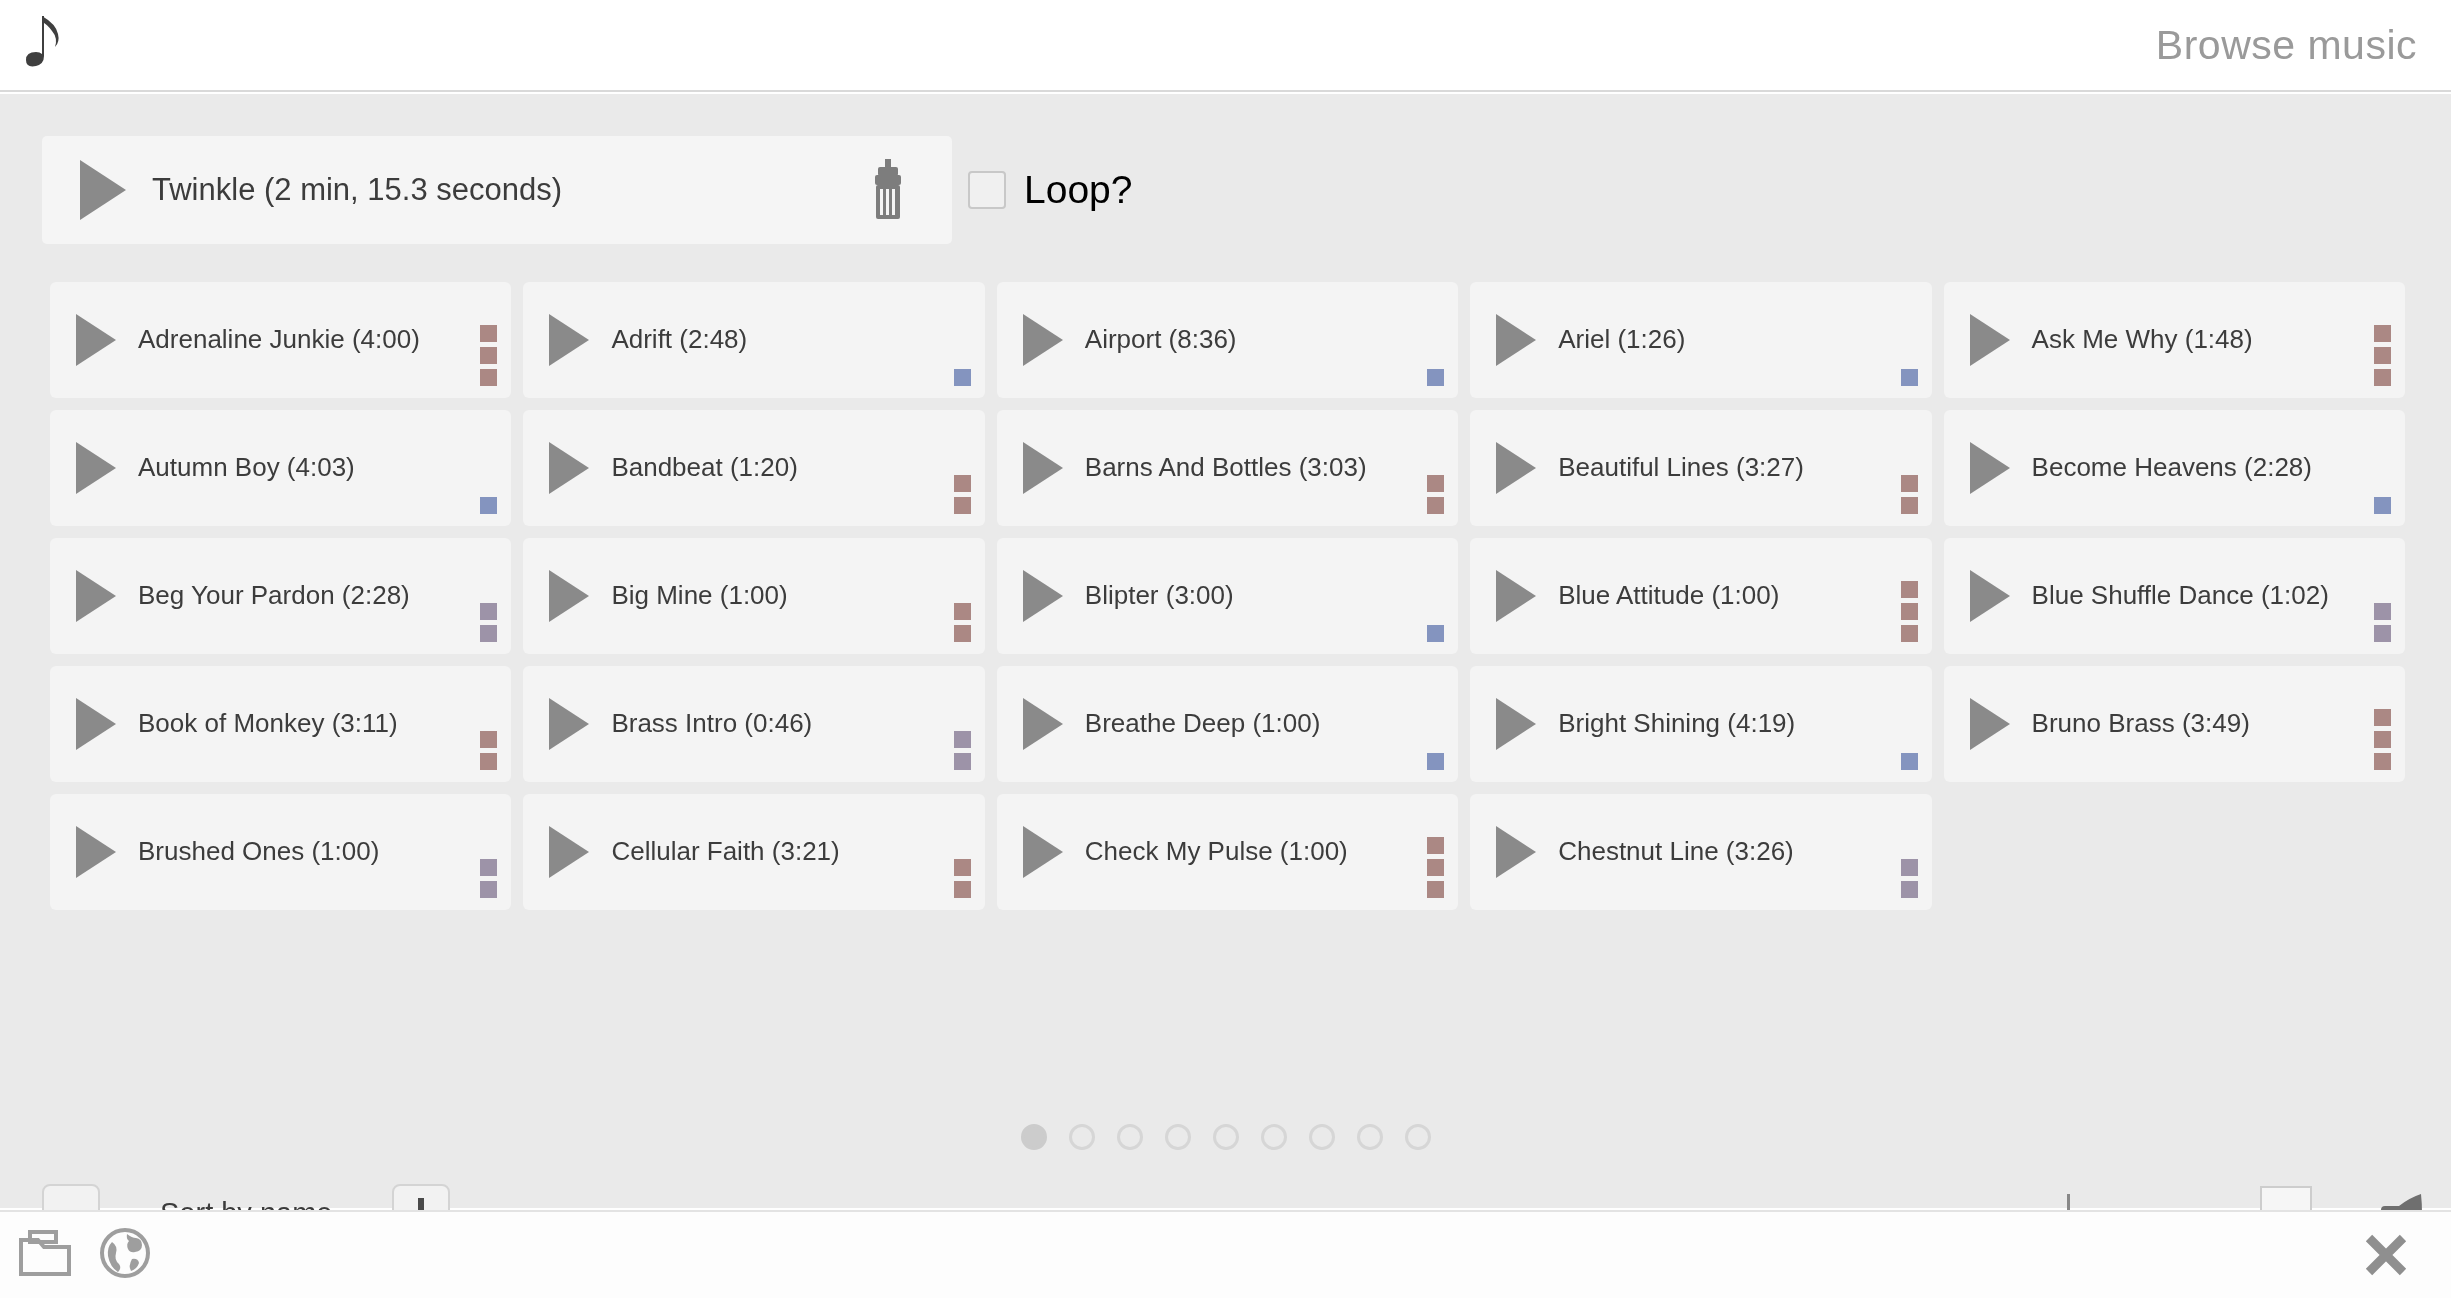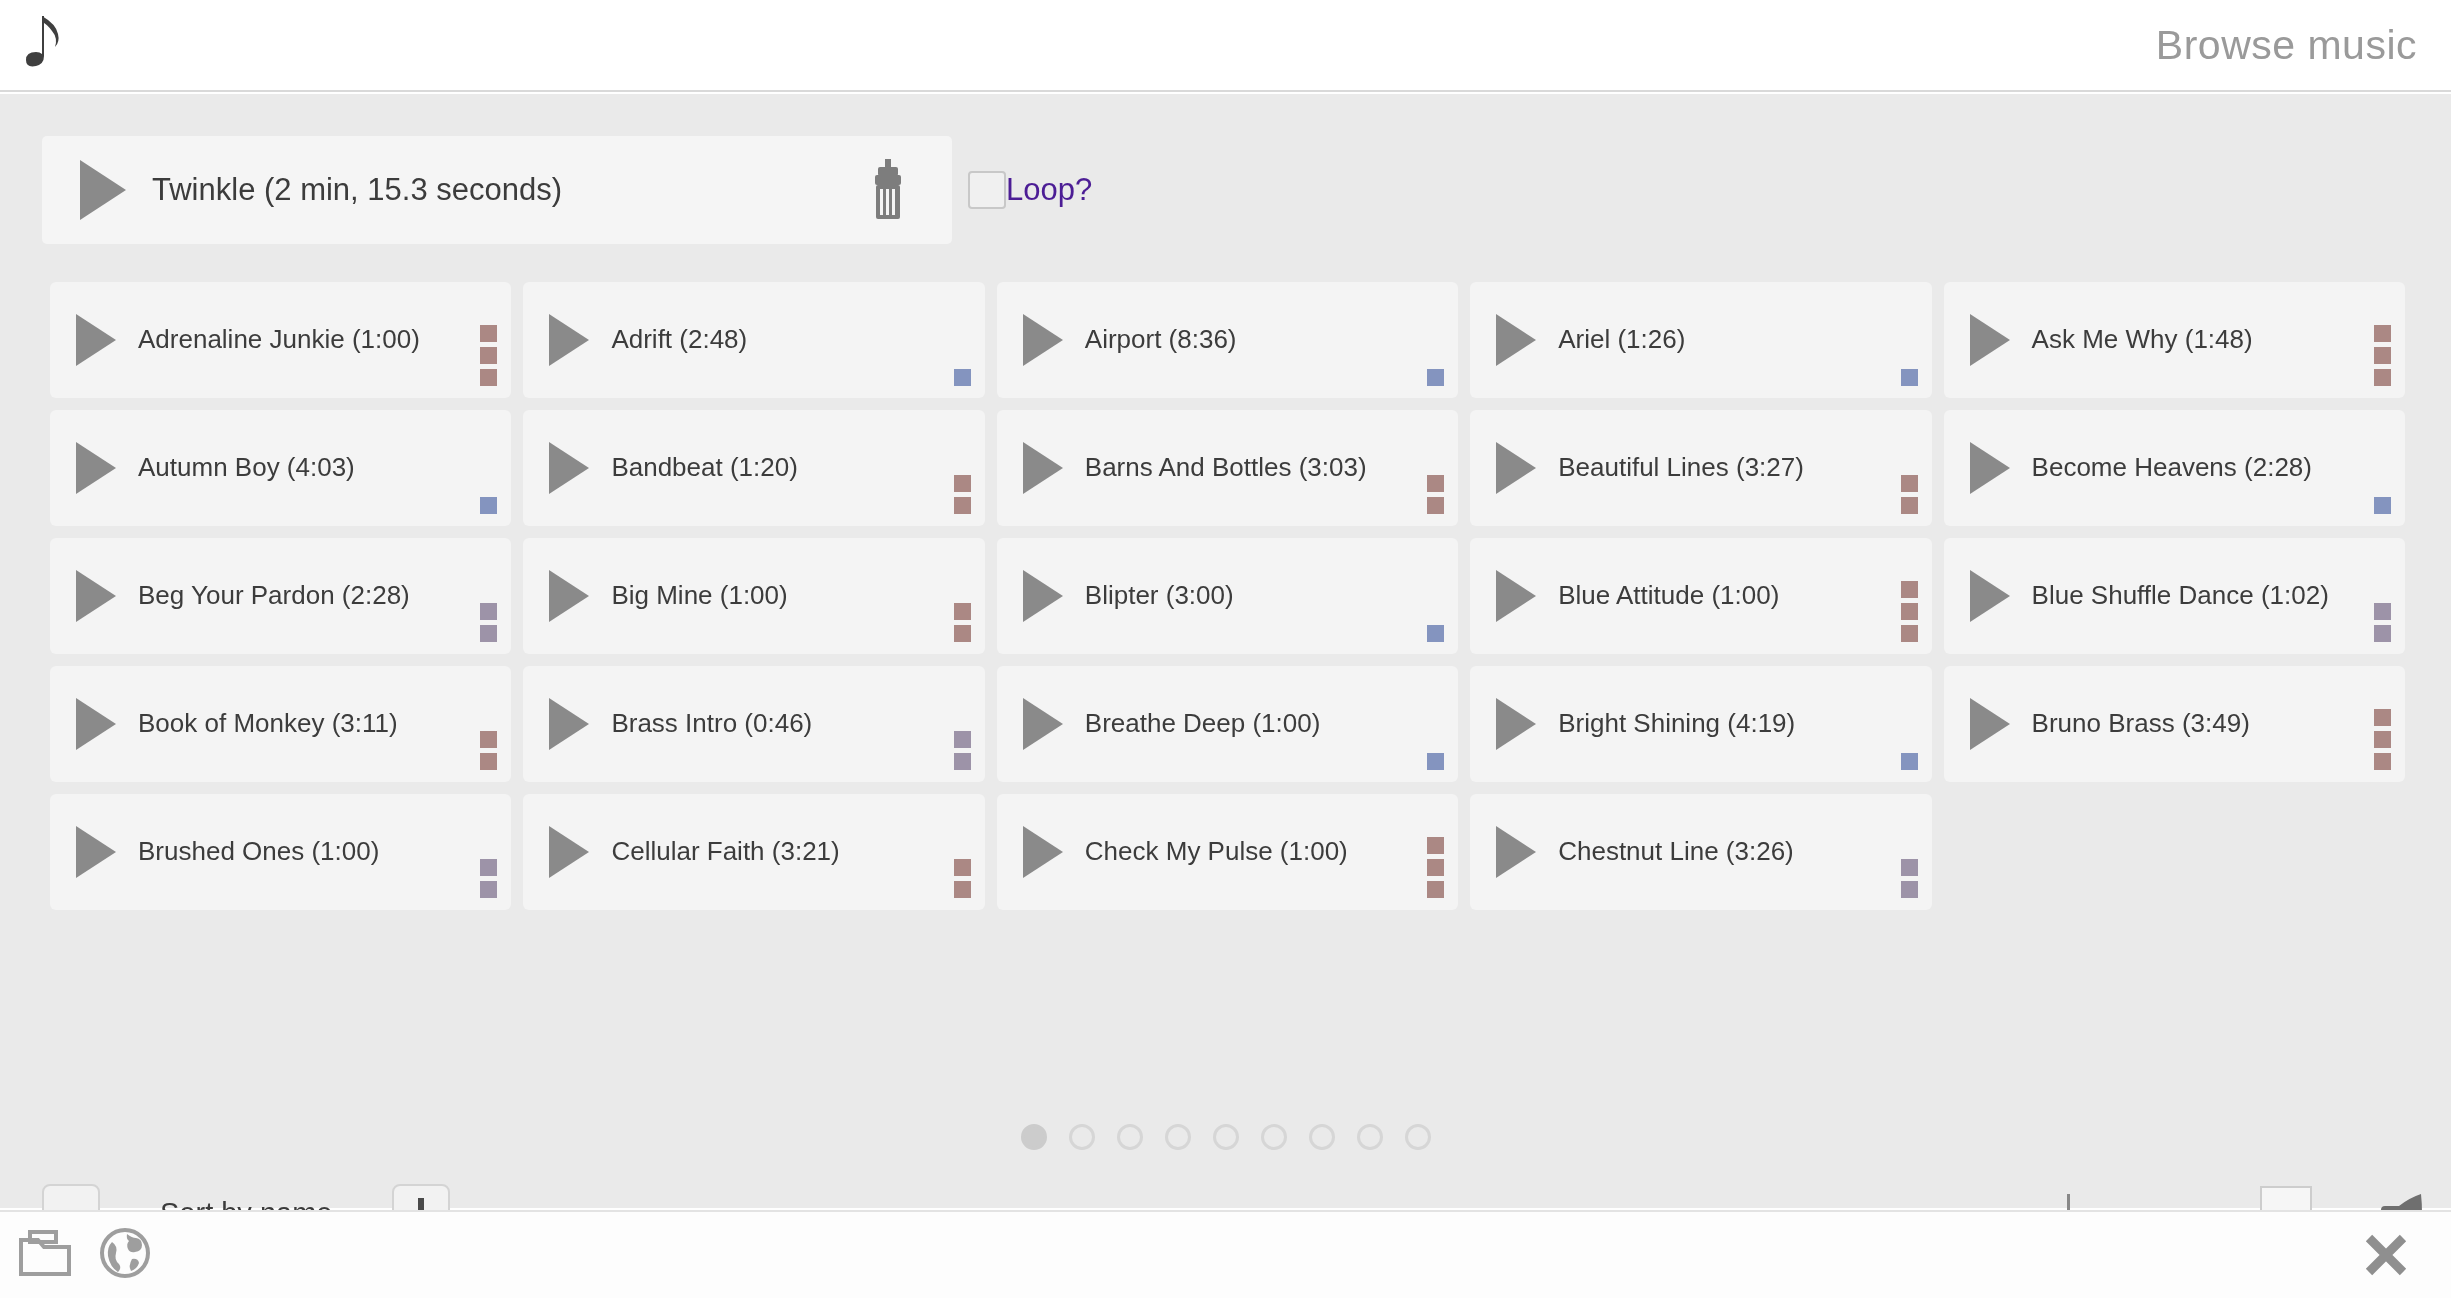--- a/index.html
+++ b/index.html
@@ -72,22 +72,23 @@
     height: 108px;
     display: flex; align-items: center;
   }
   #loop-box {
     width: 38px; height: 38px;
     background: #f0f0f0;
     border: 2px solid #c8c8c8;
     border-radius: 4px;
   }
   #loop-label {
-    font-size: 31px;
-    color: #4c1d95;
+    margin-left: 18px;
+    font-size: 39px;
+    color: #000000;
   }
 
   
   #grid {
     position: absolute; left: 50px; top: 188px;
     width: 2355px;
     display: grid;
     grid-template-columns: repeat(5, 1fr);
     grid-auto-rows: 116px;
     column-gap: 12px;
@@ -230,21 +231,21 @@
   </div>
 
   <div id="loop-wrap">
     <span id="loop-box"></span>
     <span id="loop-label">Loop?</span>
   </div>
 
   <div id="grid">
       <div class="track">
         <span class="play-tri"></span>
-        <span class="track-title">Adrenaline Junkie (1:00)</span>
+        <span class="track-title">Adrenaline Junkie (4:00)</span>
         <span class="level">
           <i style="background: rgb(171, 136, 132);"></i>
           <i style="background: rgb(171, 136, 132);"></i>
           <i style="background: rgb(171, 136, 132);"></i>
         </span>
       </div>
       <div class="track">
         <span class="play-tri"></span>
         <span class="track-title">Adrift (2:48)</span>
         <span class="level">

